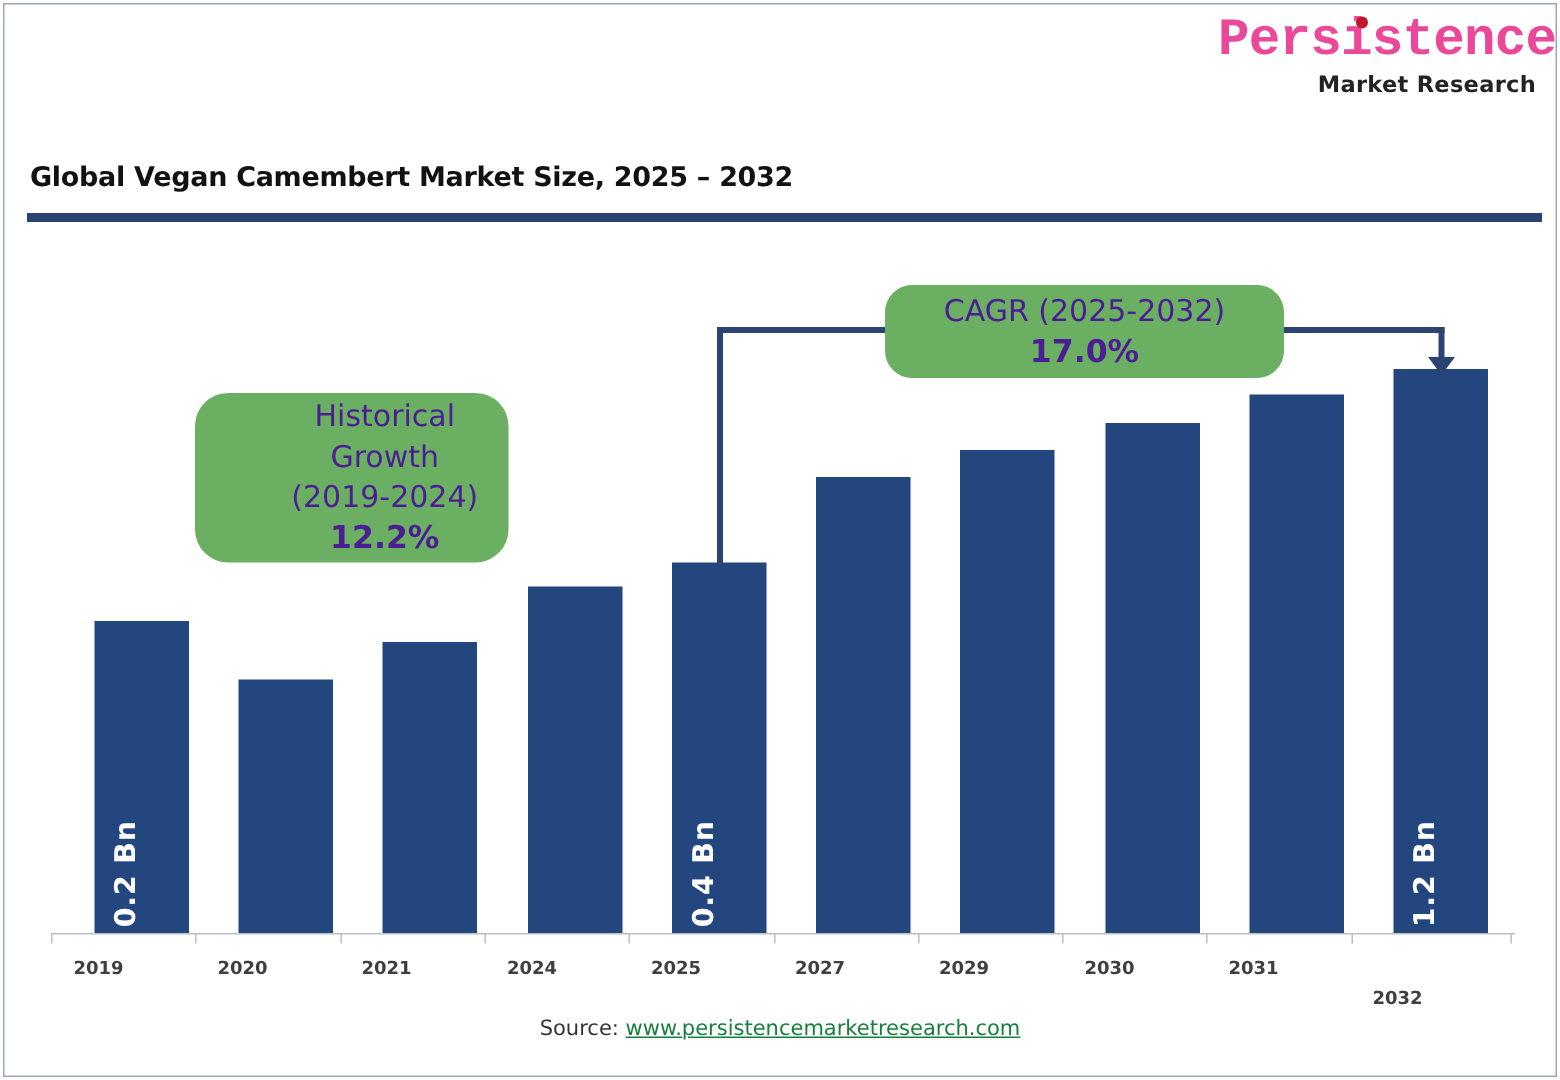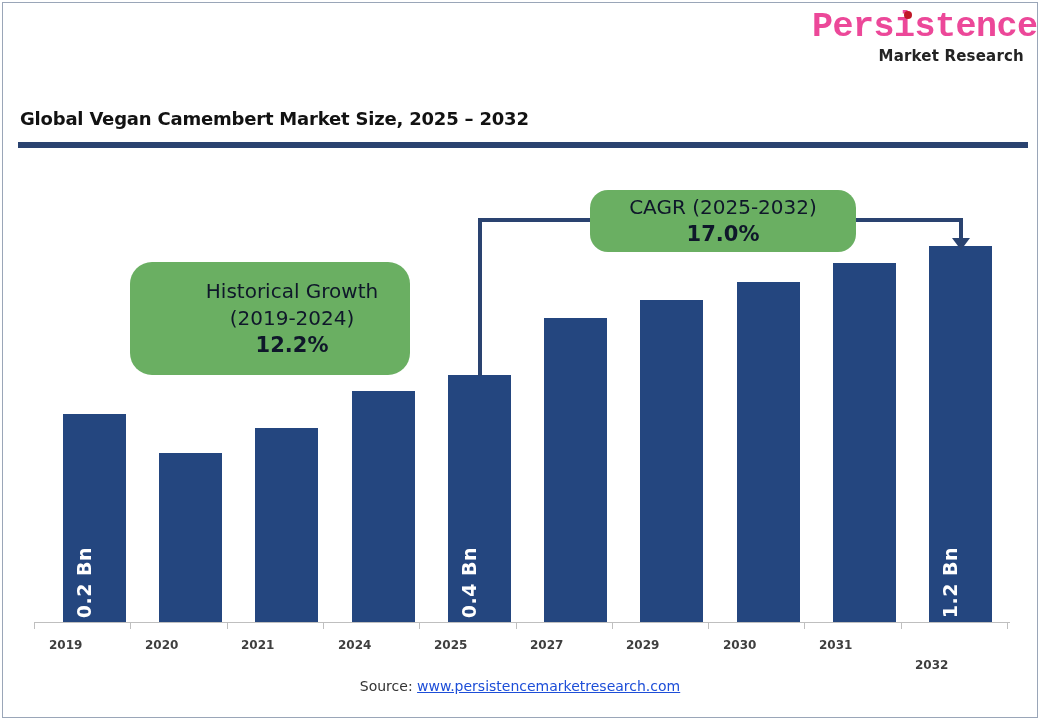--- a/index.html
+++ b/index.html
@@ -121,34 +121,34 @@
     font-size: 12px;
     font-weight: bold;
     color: #3f3f3f;
   }
 
   
   .callout {
     position: absolute;
     background: #6aaf62;
     border-radius: 22px;
-    color: #0f172a;
+    color: #4c1d95;
     text-align: center;
     display: flex;
     flex-direction: column;
     align-items: center;
     justify-content: center;
     font-family: "DejaVu Sans", sans-serif;
   }
   .callout .c-line { font-size: 20px; line-height: 1.35; }
   .callout .c-value { font-size: 21px; font-weight: bold; line-height: 1.3; }
 
   #callout-historical {
     left: 130px; top: 262px;
-    width: 280px; height: 113px; padding-left: 44px;
+    width: 209px; height: 113px; padding-left: 44px;
   }
   #callout-cagr {
     left: 590px; top: 190px;
     width: 266px; height: 62px;
     border-radius: 18px;
   }
 
   
   .conn {
     position: absolute;
@@ -170,21 +170,21 @@
   .source {
     position: absolute;
     left: 0; top: 678px;
     width: 1040px;
     text-align: center;
     font-family: "DejaVu Sans", sans-serif;
     font-size: 14px;
     color: #333333;
   }
   .source a {
-    color: #1d4ed8;
+    color: #15803d;
     text-decoration: underline;
   }
 </style>
 </head>
 <body>
 
 <div id="root">
 
   <div class="frame"></div>
 

